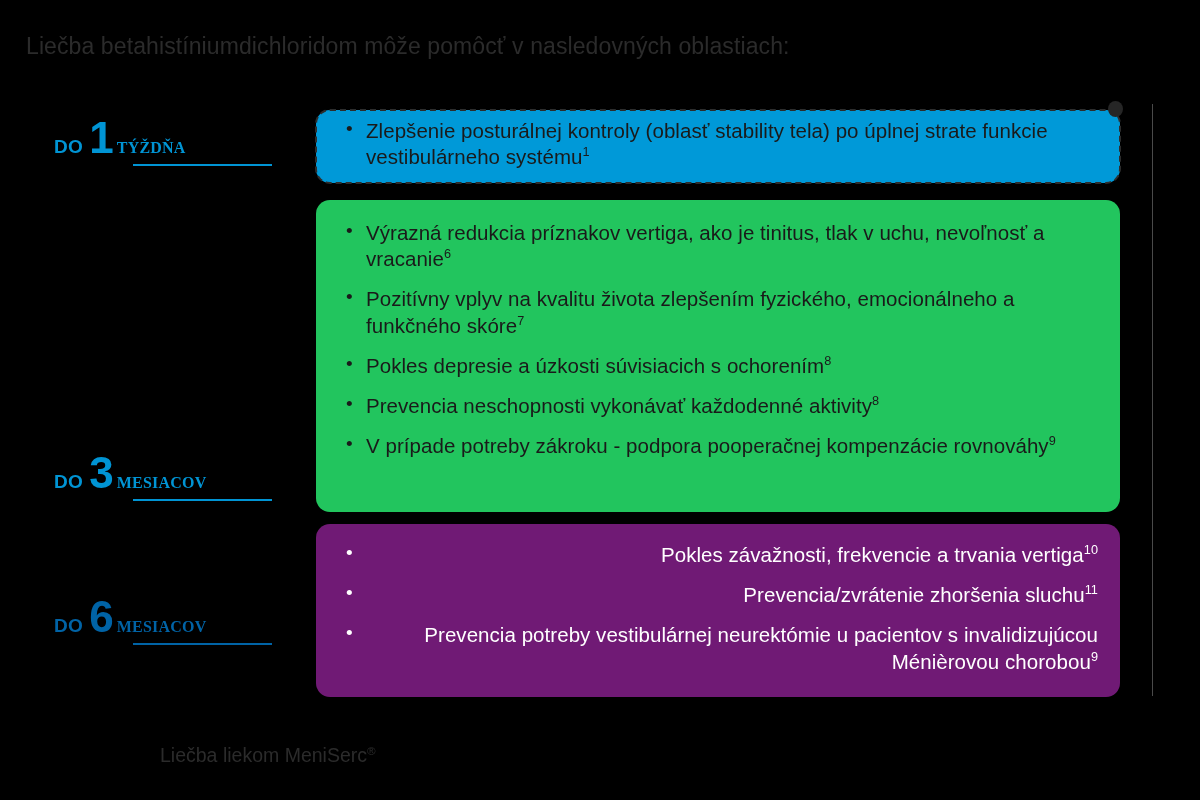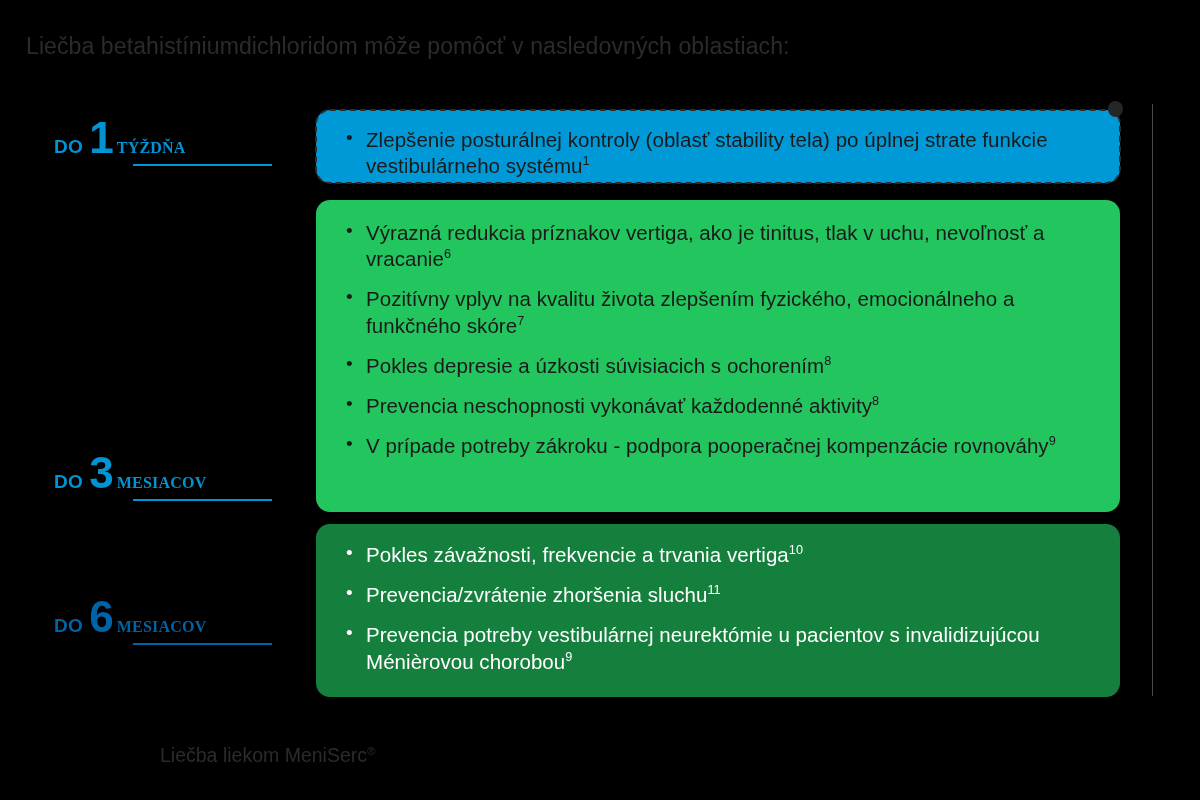--- a/index.html
+++ b/index.html
@@ -141,21 +141,21 @@
     font-size: 0.62em;
     vertical-align: super;
     line-height: 0;
   }
 
   #box-1 {
     top: 110px;
     height: 73px;
     background: #0099d8;
     color: #1a1a1a;
-    padding-top: 17px;
+    padding-top: 8px;
     outline: 2px dashed #2d2d2d;
     outline-offset: -1px;
   }
   #box-2 {
     top: 200px;
     height: 312px;
     background: #0099d8;
     color: #1a1a1a;
     padding-top: 20px;
   }
@@ -224,21 +224,21 @@
   <div class="box" id="box-2" style="background: #22c55e; color: rgb(26, 26, 26);">
     <ul>
       <li>Výrazná redukcia príznakov vertiga, ako je tinitus, tlak v uchu, nevoľnosť a vracanie<sup>6</sup></li>
       <li>Pozitívny vplyv na kvalitu života zlepšením fyzického, emocionálneho a funkčného skóre<sup>7</sup></li>
       <li>Pokles depresie a úzkosti súvisiacich s ochorením<sup>8</sup></li>
       <li>Prevencia neschopnosti vykonávať každodenné aktivity<sup>8</sup></li>
       <li>V prípade potreby zákroku - podpora pooperačnej kompenzácie rovnováhy<sup>9</sup></li>
     </ul>
   </div>
 
-  <div class="box" id="box-3" style="background: #15803d; color: rgb(255, 255, 255);">
+  <div class="box" id="box-3" style="background: #701a75; color: rgb(255, 255, 255); text-align: right;">
     <ul>
       <li>Pokles závažnosti, frekvencie a trvania vertiga<sup>10</sup></li>
       <li>Prevencia/zvrátenie zhoršenia sluchu<sup>11</sup></li>
       <li>Prevencia potreby vestibulárnej neurektómie u pacientov s invalidizujúcou Ménièrovou chorobou<sup>9</sup></li>
     </ul>
   </div>
 
   <div class="footer"><span>Liečba liekom MeniSerc</span><sup>®</sup></div>
 
 </div>

